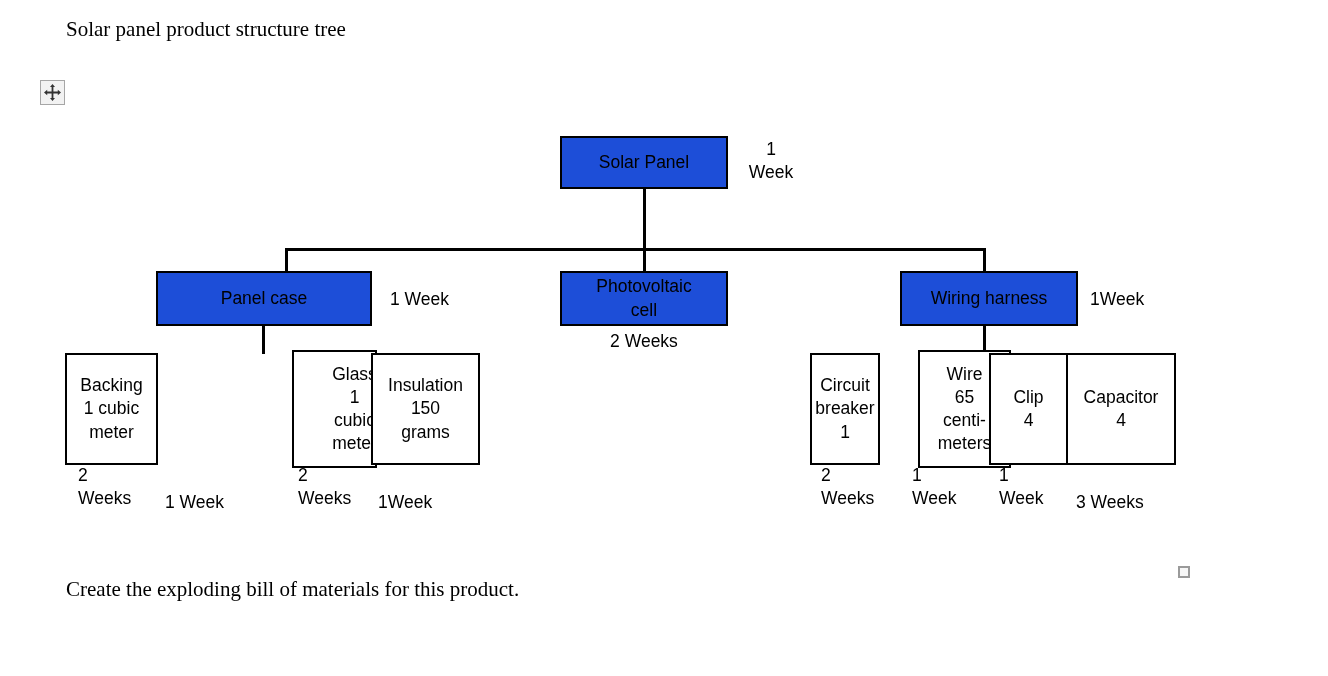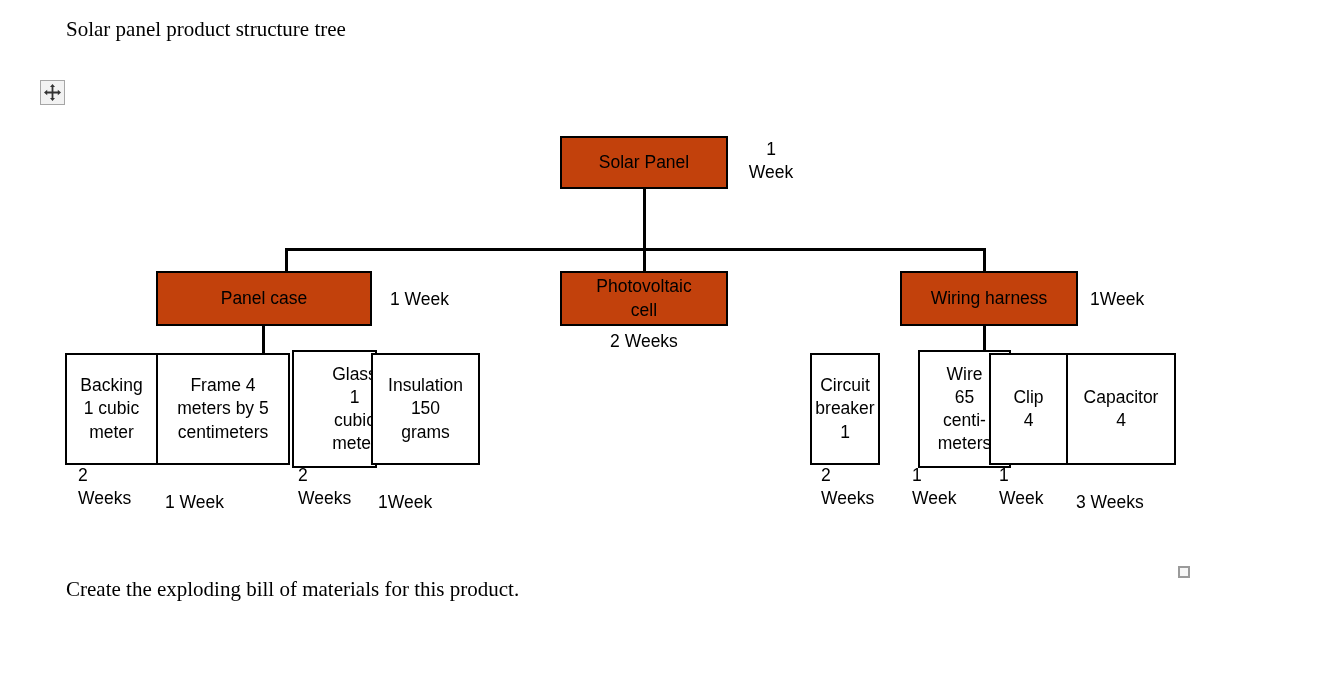--- a/index.html
+++ b/index.html
@@ -66,21 +66,21 @@
   .line {
     position: absolute;
     background: #000000;
   }
 
   
   .node-box {
     position: absolute;
     border: 2px solid #000000;
     box-sizing: border-box;
-    background: #c2410c;
+    background: #1d4ed8;
     display: flex;
     align-items: center;
     justify-content: center;
     text-align: center;
     font-size: 17.5px;
     line-height: 1.32;
     color: #000000;
     padding: 0 2px;
   }
   .node-box .node-label { display: block; white-space: pre-line; }
@@ -156,25 +156,20 @@
   <div class="lead-time left" style="left:1090px; top:288px; width:90px;">1Week</div>
 
   <div class="line" style="left:262px; top:326px; width:3px; height:28px;"></div>
   <div class="line" style="left:983px; top:326px; width:3px; height:28px;"></div>
 
   <div class="leaf-box" style="left:65px; top:353px; width:93px; height:112px;">
     <span class="node-label">Backing
 1 cubic
 meter</span>
   </div>
-  <div class="leaf-box" style="left:156px; top:353px; width:134px; height:112px;">
-    <span class="node-label">Frame 4
-meters by 5
-centimeters</span>
-  </div>
   <div class="leaf-box" style="left:292px; top:350px; width:85px; height:118px;padding-left:40px;">
     <span class="node-label">Glass
 1
 cubic
 meter</span>
   </div>
   <div class="leaf-box" style="left:371px; top:353px; width:109px; height:112px;">
     <span class="node-label">Insulation
 150
 grams</span>

